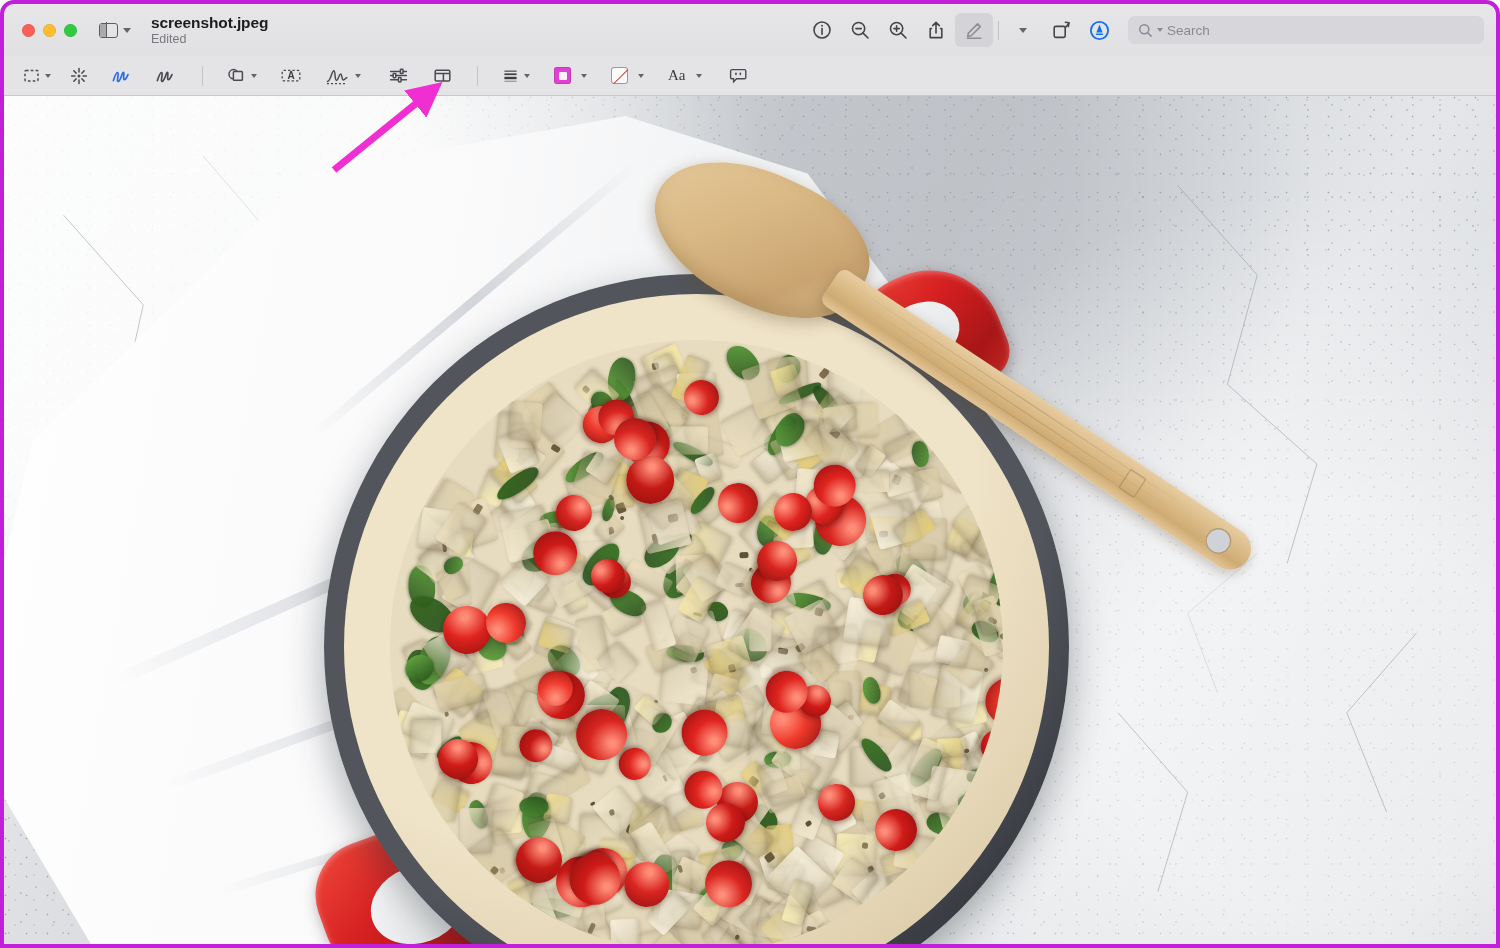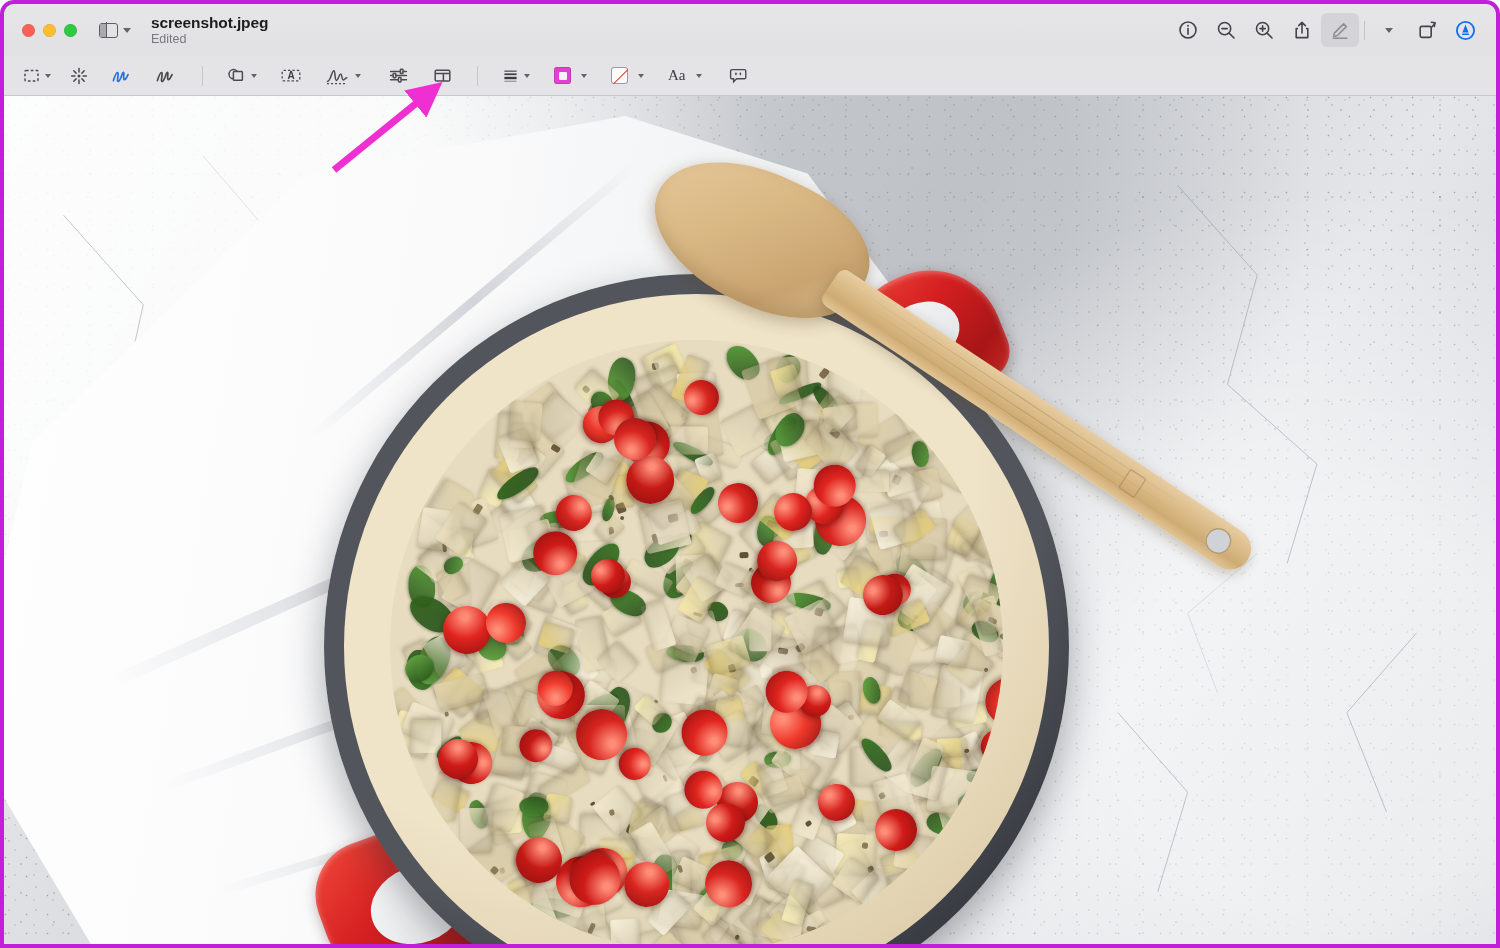--- a/index.html
+++ b/index.html
@@ -299,20 +299,28 @@
       </div>
 
       <div class="tb-btn">
         <svg width="23" height="23" viewBox="0 0 23 23">
           <circle cx="11.5" cy="11.5" r="8.6" style="fill:none;stroke:#1470e8;stroke-width:1.8"></circle>
           <path d="M11.5 5.6l3.1 7.8h-6.2z" style="fill:#1470e8"></path>
           <path d="M8.6 15.2h5.8" style="stroke:#1470e8;stroke-width:1.6;fill:none;stroke-linecap:round"></path>
         </svg>
       </div>
 
+      <div id="search-field">
+        <svg width="15" height="15" viewBox="0 0 15 15">
+          <circle cx="6.3" cy="6.3" r="4.5" style="fill:none;stroke:#8a8a90;stroke-width:1.5"></circle>
+          <path d="M9.7 9.7l3.4 3.4" style="stroke:#8a8a90;stroke-width:1.5;stroke-linecap:round"></path>
+        </svg>
+        <span class="chev sm" style="border-top-color:#8a8a90"></span>
+        <span id="search-ph">Search</span>
+      </div>
 
     </div>
   </div>
 
   <div id="markup-bar">
 
     <div class="mk-btn">
       <svg width="19" height="19" viewBox="0 0 19 19">
         <rect x="3" y="4.5" width="13" height="10.5" rx="1" style="fill:none;stroke:#4a4a50;stroke-width:1.5;stroke-dasharray:2.6 2.2"></rect>
       </svg>

